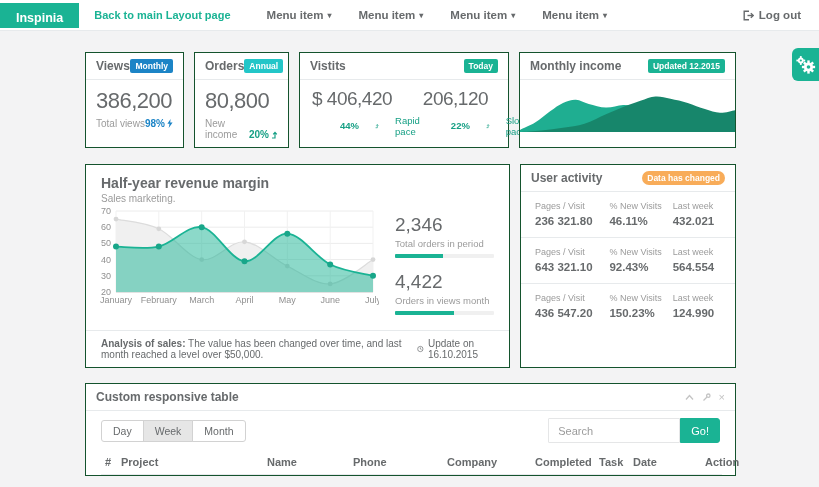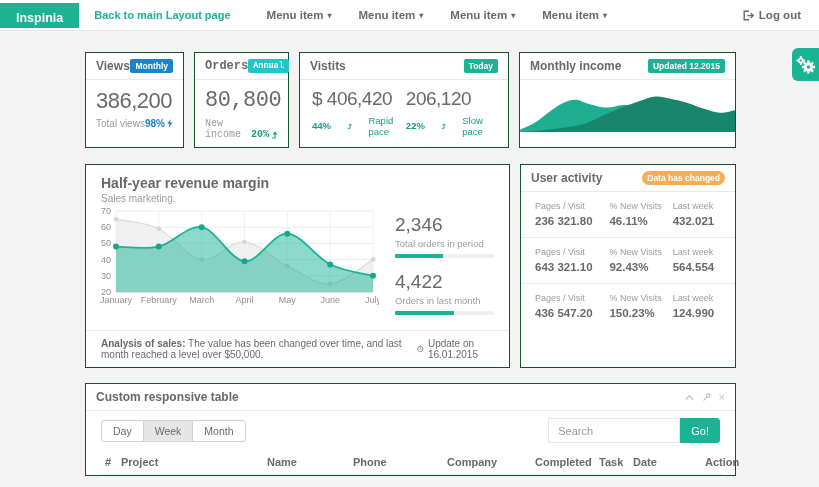--- a/index.html
+++ b/index.html
@@ -27,31 +27,31 @@
   .ibox{background:#fff;border:1px solid #14532d;}
   .ibox-title{display:flex;align-items:center;justify-content:space-between;padding:6px 10px;border-bottom:1px solid #e7eaec;min-height:27px;}
   .ibox-title h5{font-size:12px;font-weight:bold;color:#676a6c;}
   .badge{color:#fff;font-size:8.5px;font-weight:bold;padding:2px 5px;border-radius:2px;white-space:nowrap;}
   .badge-blue{background:var(--blue,#1c84c6);}
   .badge-teal{background:var(--info,#23c6c8);}
   .badge-green{background:var(--accent,#1ab394);}
   .badge-orange{background:var(--orange,#f8ac59);border-radius:7px;}
 
   
-  .w-views{width:99px;}.w-orders{width:95px;font-family:Liberation Mono, monospace;}.w-visits{width:210px;}.w-income{width:217px;}
+  .w-views{width:99px;}.w-orders{width:95px;}.w-visits{width:210px;}.w-income{width:217px;}
   .ibox-content{padding:8px 10px 7px;}
   .big-num{font-size:22px;font-weight:200;color:#676a6c;letter-spacing:-.5px;line-height:1.2;}
   .stat-row{display:flex;justify-content:space-between;align-items:flex-end;font-size:10px;margin-top:4px;}
   .muted{color:#9b9b9b;}
   .pct{font-weight:bold;display:flex;align-items:center;gap:2px;}
   .pct-blue{color:var(--blue,#1c84c6);}
   .pct-green{color:#17a085;}
   .visits-grid{display:flex;justify-content:space-between;padding:8px 12px 7px;}
   .vstat .big-num{font-size:19px;}
-  .vstat-sub{font-size:9.5px;color:#17a085;margin-top:4px;display:flex;align-items:center;gap:16px;}
+  .vstat-sub{font-size:9.5px;color:#17a085;margin-top:4px;display:flex;align-items:center;gap:16px;margin-left:28px;}
   .vstat-sub b{font-weight:bold;}
   .nopad{padding:0;height:52px;overflow:hidden;}
   .nopad svg{display:block;width:100%;height:52px;}
 
   
   .panel-revenue{width:425px;}
   .rev-header{display:flex;justify-content:space-between;padding:10px 15px 0;}
   .rev-header h4{font-size:14px;font-weight:bold;color:#676a6c;}
   .subtitle{font-size:10px;color:#9b9b9b;margin-top:2px;}
   .rev-right{text-align:right;font-size:10px;color:#676a6c;line-height:1.55;}
@@ -302,35 +302,35 @@
         <div class="rev-stats">
           <div>
             <div class="rstat-num">2,346</div>
             <div class="rstat-lbl">Total orders in period</div>
             <div class="pbar">
                 <i style="width: 48%;"></i>
               </div>
           </div>
           <div>
             <div class="rstat-num">4,422</div>
-            <div class="rstat-lbl">Orders in last month</div>
+            <div class="rstat-lbl">Orders in views month</div>
             <div class="pbar">
                 <i style="width: 60%;"></i>
               </div>
           </div>
         </div>
       </div>
       <div class="rev-footer">
         <div><b>Analysis of sales:</b> <span>The value has been changed over time, and last month reached a level over $50,000.</span></div>
         <div class="upd">
           <svg width="10" height="10" viewBox="0 0 10 10" fill="none" stroke="#676a6c" stroke-width="1">
               <circle cx="5" cy="5" r="4"></circle>
               <path d="M5 2.6 V5 L6.8 6"></path>
             </svg>
-          <span>Update on 16.01.2015</span>
+          <span>Update on 16.10.2015</span>
         </div>
       </div>
     </div>
 
     <div class="ibox panel-activity">
       <div class="ibox-title">
         <h5>User activity</h5>
         <span class="badge badge-orange">Data has changed</span>
       </div>
       <div class="ua-row">

